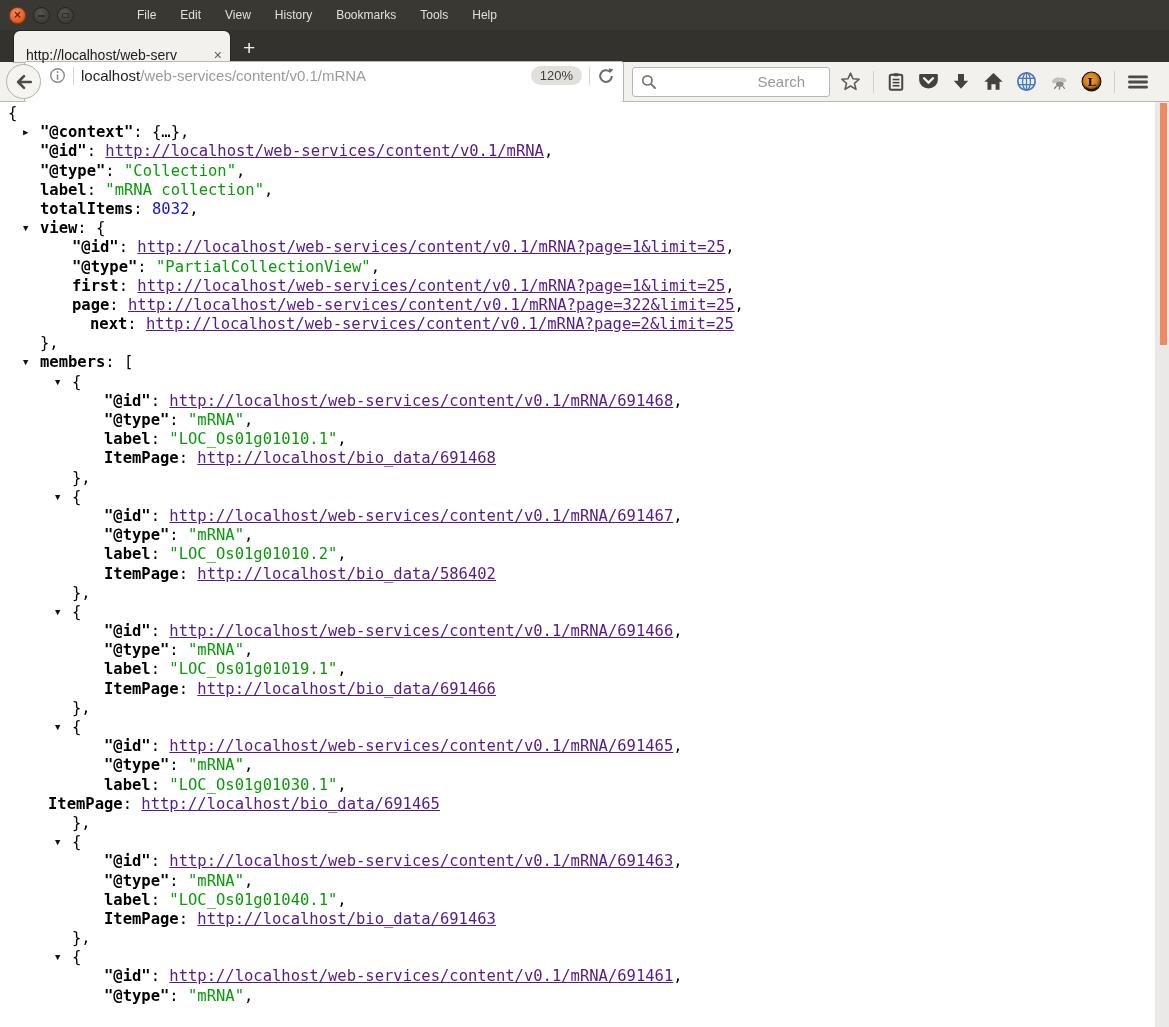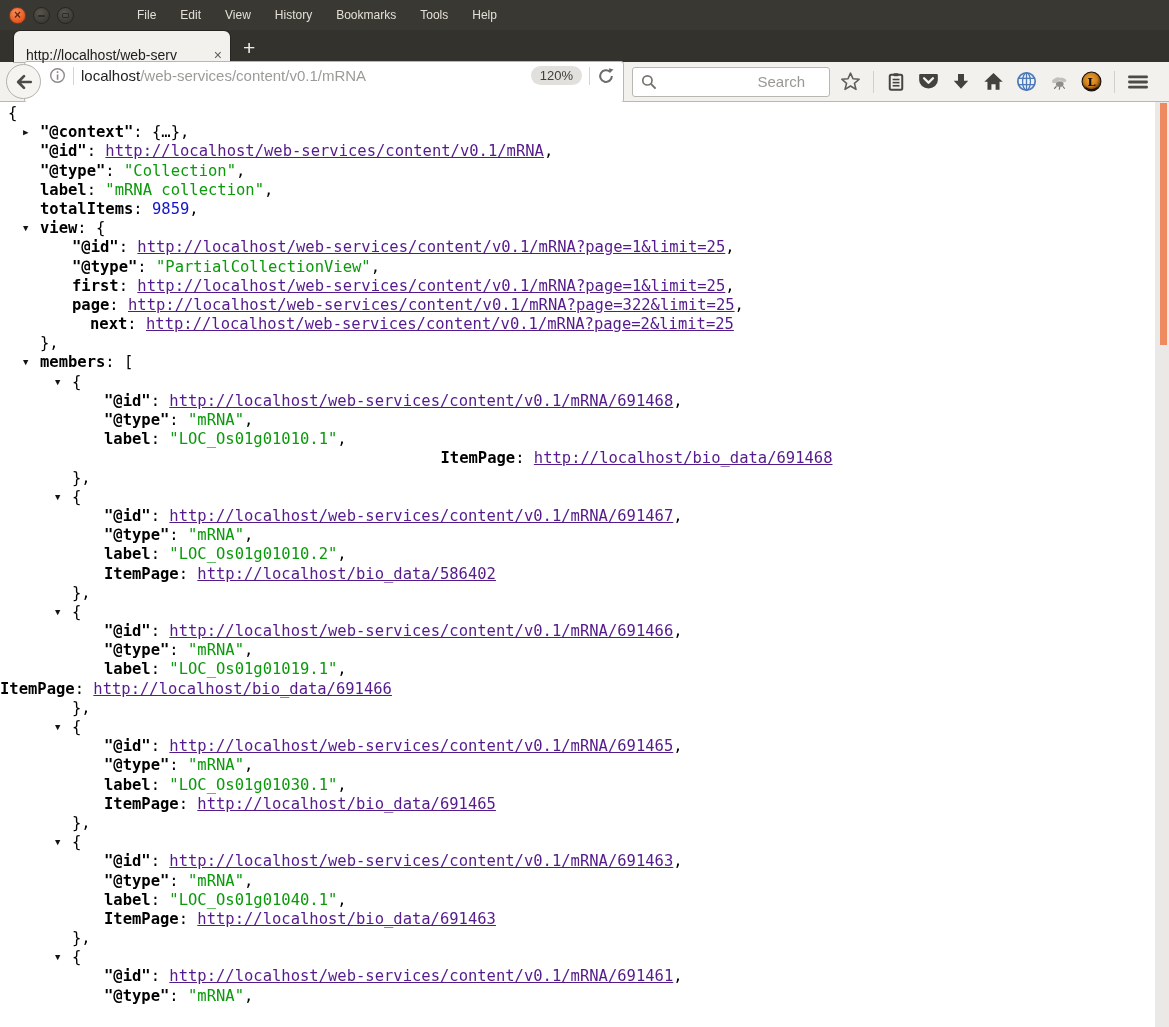--- a/index.html
+++ b/index.html
@@ -218,52 +218,52 @@
     </div>
   </div>
 
   <div class="content">
     <div id="json-lines">
         <div class="jline" style="padding-left: 8px;"><span class="tok-punc">{</span></div>
         <div class="jline" style="padding-left: 40px;"><span class="toggle" style="left: 23px;">▶</span><span class="tok-key">"@context"</span><span class="tok-punc">: {…},</span></div>
         <div class="jline" style="padding-left: 40px;"><span class="tok-key">"@id"</span><span class="tok-punc">: </span><a class="tok-link" href="#">http://localhost/web-services/content/v0.1/mRNA</a><span class="tok-punc">,</span></div>
         <div class="jline" style="padding-left: 40px;"><span class="tok-key">"@type"</span><span class="tok-punc">: </span><span class="tok-str">"Collection"</span><span class="tok-punc">,</span></div>
         <div class="jline" style="padding-left: 40px;"><span class="tok-key">label</span><span class="tok-punc">: </span><span class="tok-str">"mRNA collection"</span><span class="tok-punc">,</span></div>
-        <div class="jline" style="padding-left: 40px;"><span class="tok-key">totalItems</span><span class="tok-punc">: </span><span class="tok-num">9859</span><span class="tok-punc">,</span></div>
+        <div class="jline" style="padding-left: 40px;"><span class="tok-key">totalItems</span><span class="tok-punc">: </span><span class="tok-num">8032</span><span class="tok-punc">,</span></div>
         <div class="jline" style="padding-left: 40px;"><span class="toggle" style="left: 23px;">▼</span><span class="tok-key">view</span><span class="tok-punc">: {</span></div>
         <div class="jline" style="padding-left: 72px;"><span class="tok-key">"@id"</span><span class="tok-punc">: </span><a class="tok-link" href="#">http://localhost/web-services/content/v0.1/mRNA?page=1&amp;limit=25</a><span class="tok-punc">,</span></div>
         <div class="jline" style="padding-left: 72px;"><span class="tok-key">"@type"</span><span class="tok-punc">: </span><span class="tok-str">"PartialCollectionView"</span><span class="tok-punc">,</span></div>
         <div class="jline" style="padding-left: 72px;"><span class="tok-key">first</span><span class="tok-punc">: </span><a class="tok-link" href="#">http://localhost/web-services/content/v0.1/mRNA?page=1&amp;limit=25</a><span class="tok-punc">,</span></div>
         <div class="jline" style="padding-left: 72px;"><span class="tok-key">page</span><span class="tok-punc">: </span><a class="tok-link" href="#">http://localhost/web-services/content/v0.1/mRNA?page=322&amp;limit=25</a><span class="tok-punc">,</span></div>
         <div class="jline" style="padding-left: 90px;"><span class="tok-key">next</span><span class="tok-punc">: </span><a class="tok-link" href="#">http://localhost/web-services/content/v0.1/mRNA?page=2&amp;limit=25</a></div>
         <div class="jline" style="padding-left: 40px;"><span class="tok-punc">},</span></div>
         <div class="jline" style="padding-left: 40px;"><span class="toggle" style="left: 23px;">▼</span><span class="tok-key">members</span><span class="tok-punc">: [</span></div>
         <div class="jline" style="padding-left: 72px;"><span class="toggle" style="left: 55px;">▼</span><span class="tok-punc">{</span></div>
         <div class="jline" style="padding-left: 104px;"><span class="tok-key">"@id"</span><span class="tok-punc">: </span><a class="tok-link" href="#">http://localhost/web-services/content/v0.1/mRNA/691468</a><span class="tok-punc">,</span></div>
         <div class="jline" style="padding-left: 104px;"><span class="tok-key">"@type"</span><span class="tok-punc">: </span><span class="tok-str">"mRNA"</span><span class="tok-punc">,</span></div>
         <div class="jline" style="padding-left: 104px;"><span class="tok-key">label</span><span class="tok-punc">: </span><span class="tok-str">"LOC_Os01g01010.1"</span><span class="tok-punc">,</span></div>
-        <div class="jline" style="padding-left: 104px; text-align: center;"><span class="tok-key">ItemPage</span><span class="tok-punc">: </span><a class="tok-link" href="#">http://localhost/bio_data/691468</a></div>
+        <div class="jline" style="padding-left: 104px;"><span class="tok-key">ItemPage</span><span class="tok-punc">: </span><a class="tok-link" href="#">http://localhost/bio_data/691468</a></div>
         <div class="jline" style="padding-left: 72px;"><span class="tok-punc">},</span></div>
         <div class="jline" style="padding-left: 72px;"><span class="toggle" style="left: 55px;">▼</span><span class="tok-punc">{</span></div>
         <div class="jline" style="padding-left: 104px;"><span class="tok-key">"@id"</span><span class="tok-punc">: </span><a class="tok-link" href="#">http://localhost/web-services/content/v0.1/mRNA/691467</a><span class="tok-punc">,</span></div>
         <div class="jline" style="padding-left: 104px;"><span class="tok-key">"@type"</span><span class="tok-punc">: </span><span class="tok-str">"mRNA"</span><span class="tok-punc">,</span></div>
         <div class="jline" style="padding-left: 104px;"><span class="tok-key">label</span><span class="tok-punc">: </span><span class="tok-str">"LOC_Os01g01010.2"</span><span class="tok-punc">,</span></div>
         <div class="jline" style="padding-left: 104px;"><span class="tok-key">ItemPage</span><span class="tok-punc">: </span><a class="tok-link" href="#">http://localhost/bio_data/586402</a></div>
         <div class="jline" style="padding-left: 72px;"><span class="tok-punc">},</span></div>
         <div class="jline" style="padding-left: 72px;"><span class="toggle" style="left: 55px;">▼</span><span class="tok-punc">{</span></div>
         <div class="jline" style="padding-left: 104px;"><span class="tok-key">"@id"</span><span class="tok-punc">: </span><a class="tok-link" href="#">http://localhost/web-services/content/v0.1/mRNA/691466</a><span class="tok-punc">,</span></div>
         <div class="jline" style="padding-left: 104px;"><span class="tok-key">"@type"</span><span class="tok-punc">: </span><span class="tok-str">"mRNA"</span><span class="tok-punc">,</span></div>
         <div class="jline" style="padding-left: 104px;"><span class="tok-key">label</span><span class="tok-punc">: </span><span class="tok-str">"LOC_Os01g01019.1"</span><span class="tok-punc">,</span></div>
-        <div class="jline" style=""><span class="tok-key">ItemPage</span><span class="tok-punc">: </span><a class="tok-link" href="#">http://localhost/bio_data/691466</a></div>
+        <div class="jline" style="padding-left: 104px;"><span class="tok-key">ItemPage</span><span class="tok-punc">: </span><a class="tok-link" href="#">http://localhost/bio_data/691466</a></div>
         <div class="jline" style="padding-left: 72px;"><span class="tok-punc">},</span></div>
         <div class="jline" style="padding-left: 72px;"><span class="toggle" style="left: 55px;">▼</span><span class="tok-punc">{</span></div>
         <div class="jline" style="padding-left: 104px;"><span class="tok-key">"@id"</span><span class="tok-punc">: </span><a class="tok-link" href="#">http://localhost/web-services/content/v0.1/mRNA/691465</a><span class="tok-punc">,</span></div>
         <div class="jline" style="padding-left: 104px;"><span class="tok-key">"@type"</span><span class="tok-punc">: </span><span class="tok-str">"mRNA"</span><span class="tok-punc">,</span></div>
         <div class="jline" style="padding-left: 104px;"><span class="tok-key">label</span><span class="tok-punc">: </span><span class="tok-str">"LOC_Os01g01030.1"</span><span class="tok-punc">,</span></div>
-        <div class="jline" style="padding-left: 104px;"><span class="tok-key">ItemPage</span><span class="tok-punc">: </span><a class="tok-link" href="#">http://localhost/bio_data/691465</a></div>
+        <div class="jline" style="padding-left: 48px;"><span class="tok-key">ItemPage</span><span class="tok-punc">: </span><a class="tok-link" href="#">http://localhost/bio_data/691465</a></div>
         <div class="jline" style="padding-left: 72px;"><span class="tok-punc">},</span></div>
         <div class="jline" style="padding-left: 72px;"><span class="toggle" style="left: 55px;">▼</span><span class="tok-punc">{</span></div>
         <div class="jline" style="padding-left: 104px;"><span class="tok-key">"@id"</span><span class="tok-punc">: </span><a class="tok-link" href="#">http://localhost/web-services/content/v0.1/mRNA/691463</a><span class="tok-punc">,</span></div>
         <div class="jline" style="padding-left: 104px;"><span class="tok-key">"@type"</span><span class="tok-punc">: </span><span class="tok-str">"mRNA"</span><span class="tok-punc">,</span></div>
         <div class="jline" style="padding-left: 104px;"><span class="tok-key">label</span><span class="tok-punc">: </span><span class="tok-str">"LOC_Os01g01040.1"</span><span class="tok-punc">,</span></div>
         <div class="jline" style="padding-left: 104px;"><span class="tok-key">ItemPage</span><span class="tok-punc">: </span><a class="tok-link" href="#">http://localhost/bio_data/691463</a></div>
         <div class="jline" style="padding-left: 72px;"><span class="tok-punc">},</span></div>
         <div class="jline" style="padding-left: 72px;"><span class="toggle" style="left: 55px;">▼</span><span class="tok-punc">{</span></div>
         <div class="jline" style="padding-left: 104px;"><span class="tok-key">"@id"</span><span class="tok-punc">: </span><a class="tok-link" href="#">http://localhost/web-services/content/v0.1/mRNA/691461</a><span class="tok-punc">,</span></div>
         <div class="jline" style="padding-left: 104px;"><span class="tok-key">"@type"</span><span class="tok-punc">: </span><span class="tok-str">"mRNA"</span><span class="tok-punc">,</span></div>

